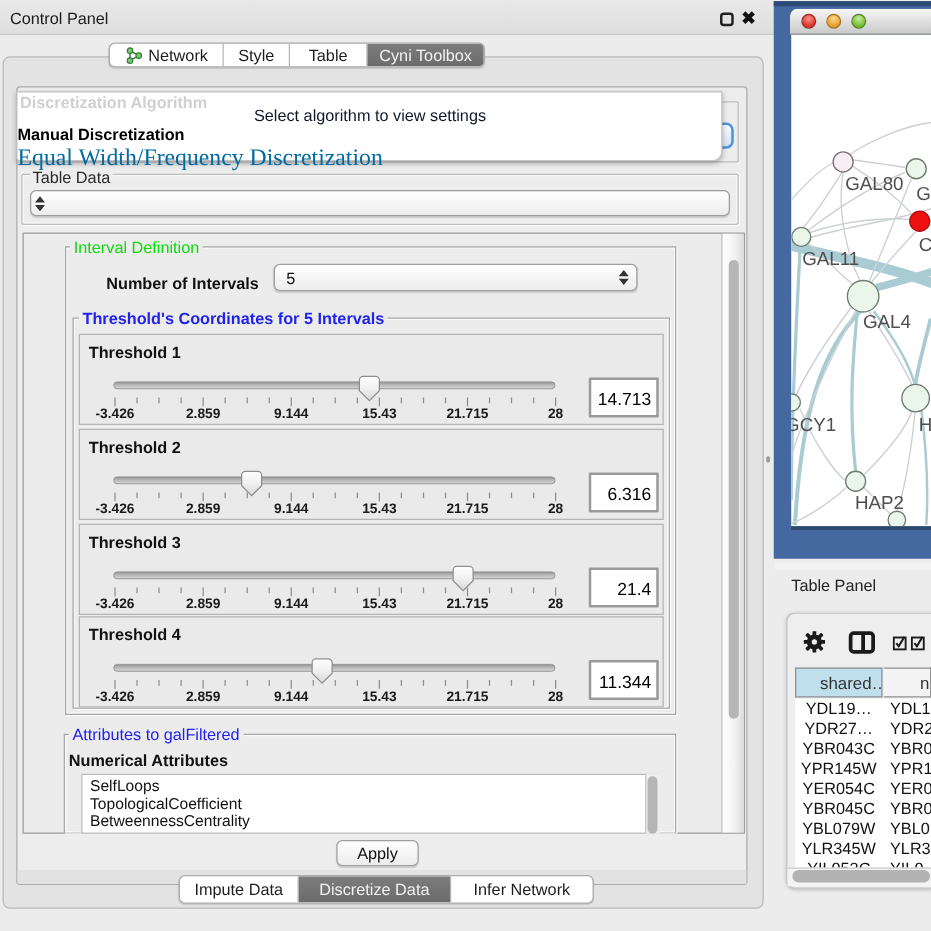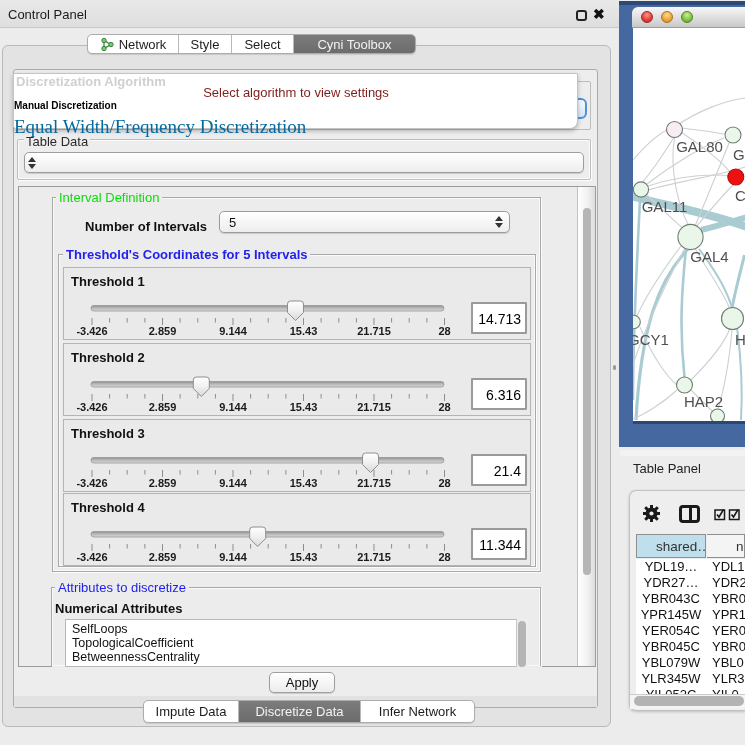--- a/index.html
+++ b/index.html
@@ -66,22 +66,22 @@
 
 #attrlist { left:65px; top:619px; width:463px; height:48px; background:#ffffff; border:1px solid #b9b9b9; font-size:12.5px; color:#111; padding:3px 0 0 6px; line-height:13.8px; }
 #listsb { left:516px; top:619px; width:12px; height:48px; background:#eeeeee; border-left:1px solid #c6c6c6; }
 #listsbthumb { left:518px; top:621px; width:8px; height:46px; background:#b5b5b5; border-radius:4px; }
 
 
 #applybtn { left:269px; top:672px; width:66px; height:21px; background:linear-gradient(#ffffff,#ececec); border:1px solid #9f9f9f; border-radius:5px; font-size:13px; color:#111; text-align:center; padding-top:2px; box-shadow:0 1px 1px rgba(0,0,0,0.15); }
 
 
 #overlay { z-index:4; left:13px; top:73px; width:565px; height:56px; background:#ffffff; border:1px solid #c4c4c4; border-radius:0 0 8px 3px; box-shadow:0 2px 4px rgba(0,0,0,0.25); }
-#ovhint { z-index:5; left:0; top:85px; width:592px; text-align:center; font-size:13px; color:#7f1d1d; }
-#ovitem1 { z-index:5; left:14px; top:100px; font-size:10px; font-weight:bold; color:#000; }
+#ovhint { z-index:5; left:0; top:85px; width:592px; text-align:center; font-size:13px; color:#0f172a; }
+#ovitem1 { z-index:5; left:14px; top:100px; font-size:13px; font-weight:bold; color:#000; }
 #ovitem2 { z-index:5; left:14px; top:116px; font-size:19px; color:#0369a1;font-family:Liberation Serif, serif; }
 #ovcombo { left:570px; top:98px; width:17px; height:21px; background:linear-gradient(#f7faff,#d4e4f6); border:2px solid #4c93d9; border-radius:0 6px 6px 0; z-index:3; }
 #dagroup { left:16px; top:81px; width:575px; height:49px; border:1px solid #bdbdbd; border-radius:2px; z-index:2; }
 
 
 #netwin { left:619px; top:1px; width:126px; height:446px; background:#44689f; }
 #netwintop { left:619px; top:1px; width:126px; height:4px; background:#2d4a77; }
 #nettitle { left:632px; top:7px; width:113px; height:21px; background:linear-gradient(#f7f7f7,#c9c9c9); border-top-left-radius:6px; border-bottom:1px solid #9d9d9d; }
 .light { position:absolute; top:11px; width:12px; height:12px; border-radius:50%; }
 #netcanvas { left:633px; top:28px; width:112px; height:393px; background:#ffffff; }
@@ -326,41 +326,41 @@
       <text x="169.0" y="66.5" font-size="11" font-weight="bold" fill="#1a1a1a" text-anchor="middle" font-family="Liberation Sans, sans-serif">9.144</text>
       <text x="239.5" y="66.5" font-size="11" font-weight="bold" fill="#1a1a1a" text-anchor="middle" font-family="Liberation Sans, sans-serif">15.43</text>
       <text x="310.0" y="66.5" font-size="11" font-weight="bold" fill="#1a1a1a" text-anchor="middle" font-family="Liberation Sans, sans-serif">21.715</text>
       <text x="380.5" y="66.5" font-size="11" font-weight="bold" fill="#1a1a1a" text-anchor="middle" font-family="Liberation Sans, sans-serif">28</text>
       <path d="M 185.7,36 a 3,3 0 0 1 3,-3 h 10 a 3,3 0 0 1 3,3 v 8.5 l -8,8 l -8,-8 z" fill="url(#tg4)" stroke="#8e8e8e" stroke-width="1"></path>
     </svg>
     <div class="tvalbox">11.344</div>
   </div>
 
 <div class="abs group" id="atgroup"></div>
-<div class="gtitle" id="attitle">Attributes to discretize</div>
+<div class="gtitle" id="attitle">Attributes to galFiltered</div>
 <div class="abs" id="nalabel">Numerical Attributes</div>
 <div class="abs" id="attrlist">SelfLoops<br>TopologicalCoefficient<br>BetweennessCentrality</div>
 <div class="abs" id="listsb"></div>
 <div class="abs" id="listsbthumb"></div>
 
 <div class="abs" style="left:14px; top:696px; width:583px; height:11px; background:#e2e2e2;"></div>
 <div class="abs" id="applybtn">Apply</div>
 
 <div class="abs tabbar" id="toptabs">
   <div class="tab" style="width:91px"><svg width="15" height="15" viewBox="0 0 15 15" style="margin-right:4px">
         <line x1="4" y1="3.5" x2="11" y2="7.5" stroke="#2e7d32" stroke-width="1.2"></line>
         <line x1="4" y1="11.5" x2="11" y2="7.5" stroke="#2e7d32" stroke-width="1.2"></line>
         <line x1="4" y1="3.5" x2="4" y2="11.5" stroke="#2e7d32" stroke-width="1.2"></line>
         <circle cx="4" cy="3.5" r="2.2" fill="#7cc576" stroke="#2e7d32" stroke-width="0.9"></circle>
         <circle cx="4" cy="11.5" r="2.2" fill="#7cc576" stroke="#2e7d32" stroke-width="0.9"></circle>
         <circle cx="11" cy="7.5" r="2.2" fill="#7cc576" stroke="#2e7d32" stroke-width="0.9"></circle>
       </svg>Network</div>
   <div class="tab" style="width:53px">Style</div>
-  <div class="tab" style="width:62px">Select</div>
-  <div class="tab sel" style="width:121px">Cyni Toolbox</div>
+  <div class="tab" style="width:62px">Table</div>
+  <div class="tab sel" style="width:93px">Cyni Toolbox</div>
 </div>
 
 <div class="abs tabbar" id="bottomtabs">
   <div class="tab" style="width:95px">Impute Data</div>
   <div class="tab sel" style="width:122px">Discretize Data</div>
   <div class="tab" style="width:113px">Infer Network</div>
 </div>
 
 <div class="abs" id="dagroup"></div>
 <div class="abs" id="ovcombo"></div>

